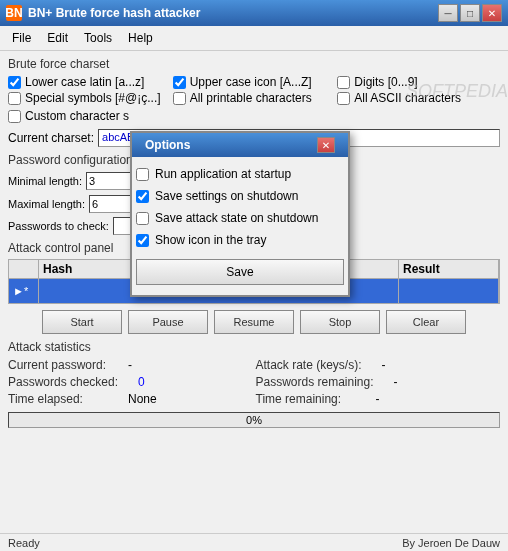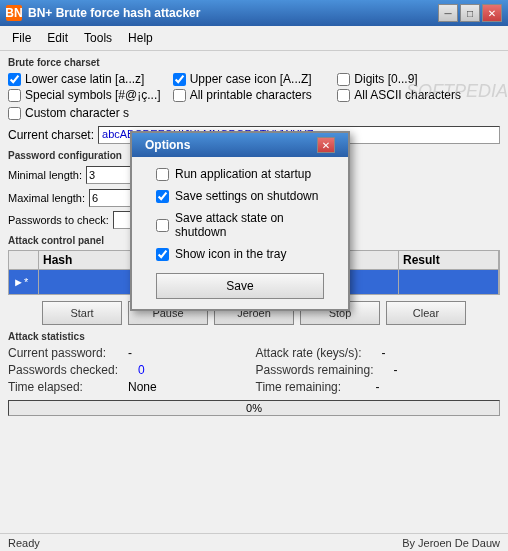--- a/index.html
+++ b/index.html
@@ -38,24 +38,24 @@
     
     .main-content {
       background: #f0f0f0;
       padding: 6px 8px;
       height: calc(551px - 26px - 24px);
       position: relative;
     }
 
     
     .section-label {
-      font-size: 10px;
+      font-size: 12px;
       color: #333;
       margin-bottom: 4px;
-      font-weight: bold;
+      font-weight: normal;
     }
 
     
     .charset-grid {
       display: grid;
       grid-template-columns: 1fr 1fr 1fr;
       gap: 2px;
       margin-bottom: 4px;
     }
     .check-item { display: flex; align-items: center; gap: 4px; font-size: 11px; }
@@ -213,21 +213,21 @@
       height: 16px;
       background: linear-gradient(to bottom, #e8726e, #c84040);
       border: 1px solid #888;
       cursor: pointer;
       display: flex;
       align-items: center;
       justify-content: center;
       font-size: 10px;
       color: white;
     }
-    .dialog-content { padding: 10px 24px; }
+    .dialog-content { padding: 10px 4px; }
     .dialog-option { display: flex; align-items: center; gap: 6px; margin-bottom: 8px; font-size: 11px; }
     .dialog-option input[type=checkbox] { width: 13px; height: 13px; }
     .dialog-save-btn {
       width: 100%;
       height: 26px;
       background: linear-gradient(to bottom, #f8f8f8, #dcdcdc);
       border: 1px solid #888;
       cursor: pointer;
       font-size: 12px;
       margin-top: 4px;
@@ -349,21 +349,21 @@
       <div class="attack-row">
         <div class="attack-cell">►*</div>
         <div class="attack-cell"></div>
         <div class="attack-cell"></div>
       </div>
     </div>
 
     <div class="control-buttons">
       <button class="ctrl-btn">Start</button>
       <button class="ctrl-btn">Pause</button>
-      <button class="ctrl-btn">Jeroen</button>
+      <button class="ctrl-btn">Resume</button>
       <button class="ctrl-btn">Stop</button>
       <button class="ctrl-btn">Clear</button>
     </div>
 
     <div class="section-label">Attack statistics</div>
     <div class="stats-grid">
       <div class="stat-row">
         <span class="stat-label">Current password:</span>
         <span class="stat-value-normal">-</span>
       </div>

